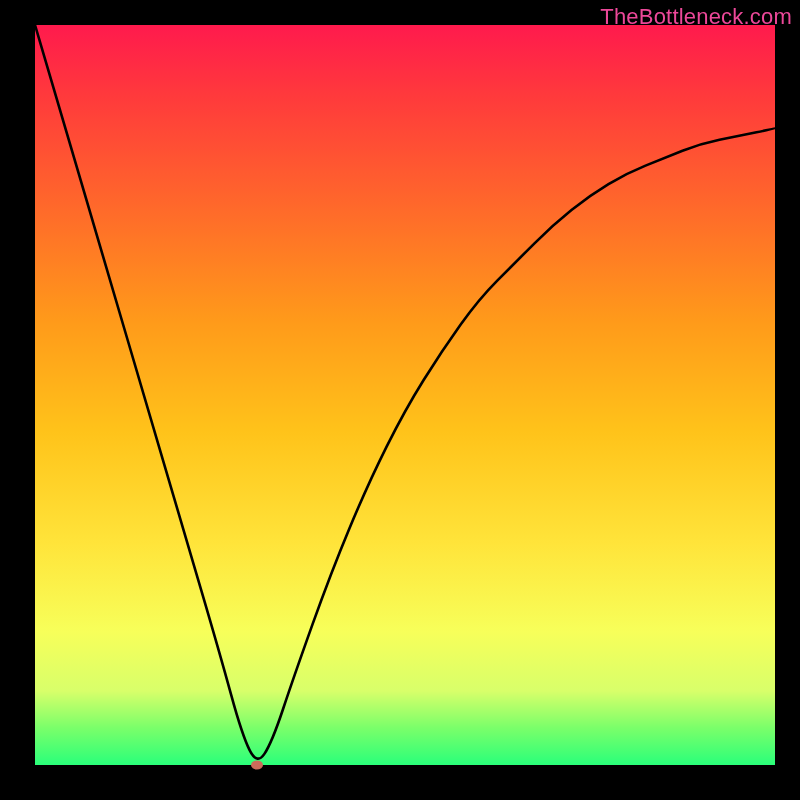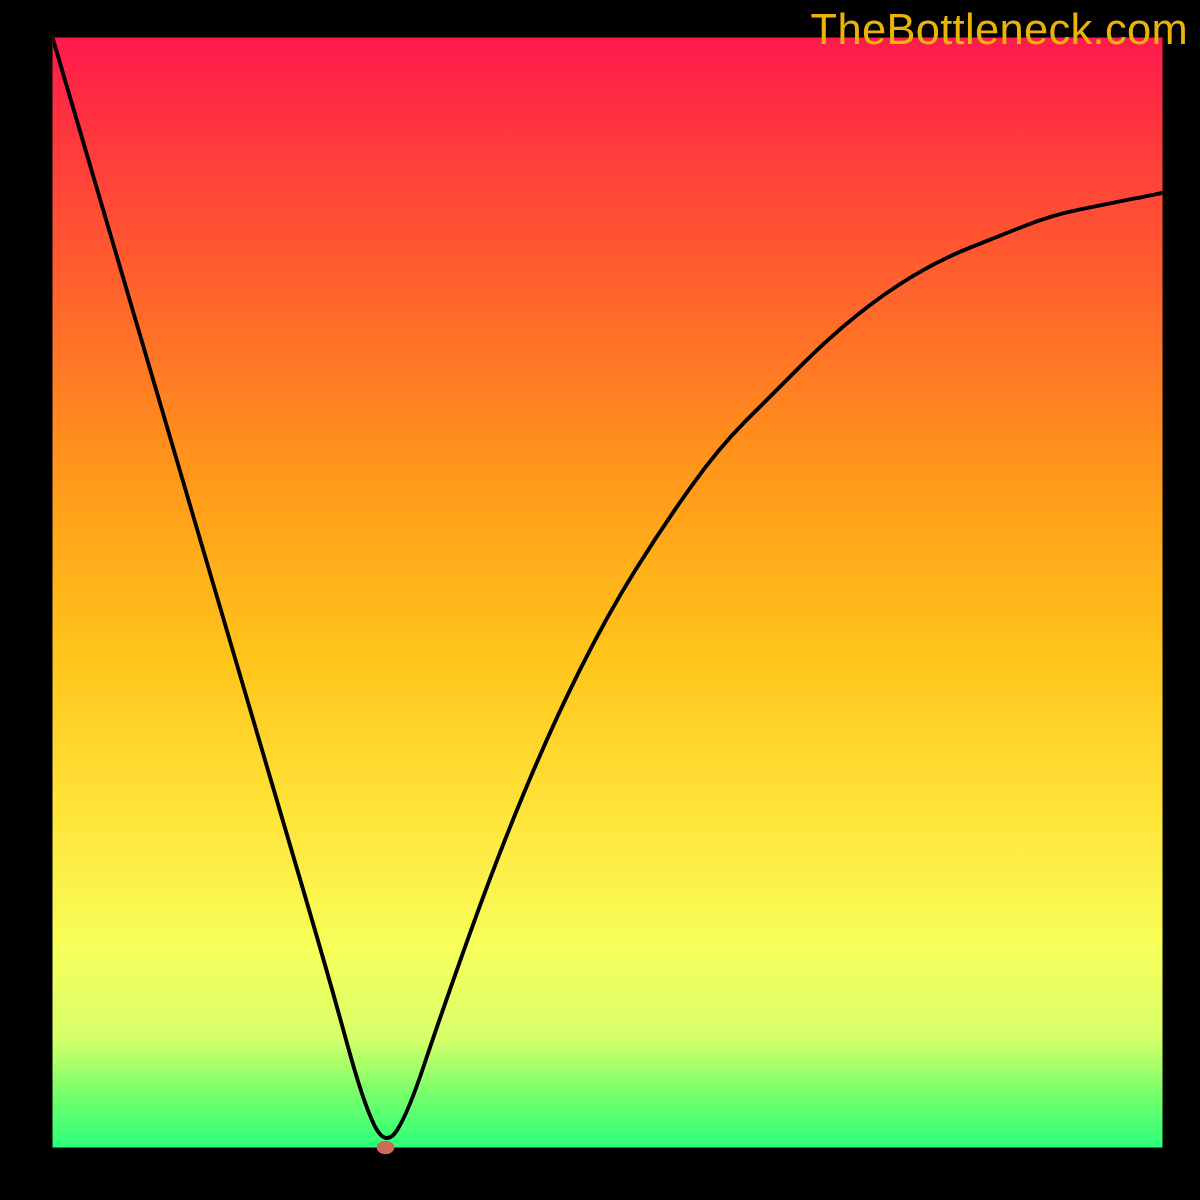--- a/index.html
+++ b/index.html
@@ -26,22 +26,22 @@
       #f7ff5a 82%,
       #d8ff6a 90%,
       #7aff6a 95%,
       #2aff7a 100%);
   }
   .watermark {
     position: absolute;
     top: 4px;
     right: 8px;
     font-family: Arial, Helvetica, sans-serif;
-    font-size: 29px;
-    color: #eab308;
+    font-size: 22px;
+    color: #ec4899;
     font-weight: 400;
     letter-spacing: 0.2px;
     user-select: none;
   }
   svg.curve {
     position: absolute;
     left: 0; top: 0;
     width: 100%;
     height: 100%;
   }

